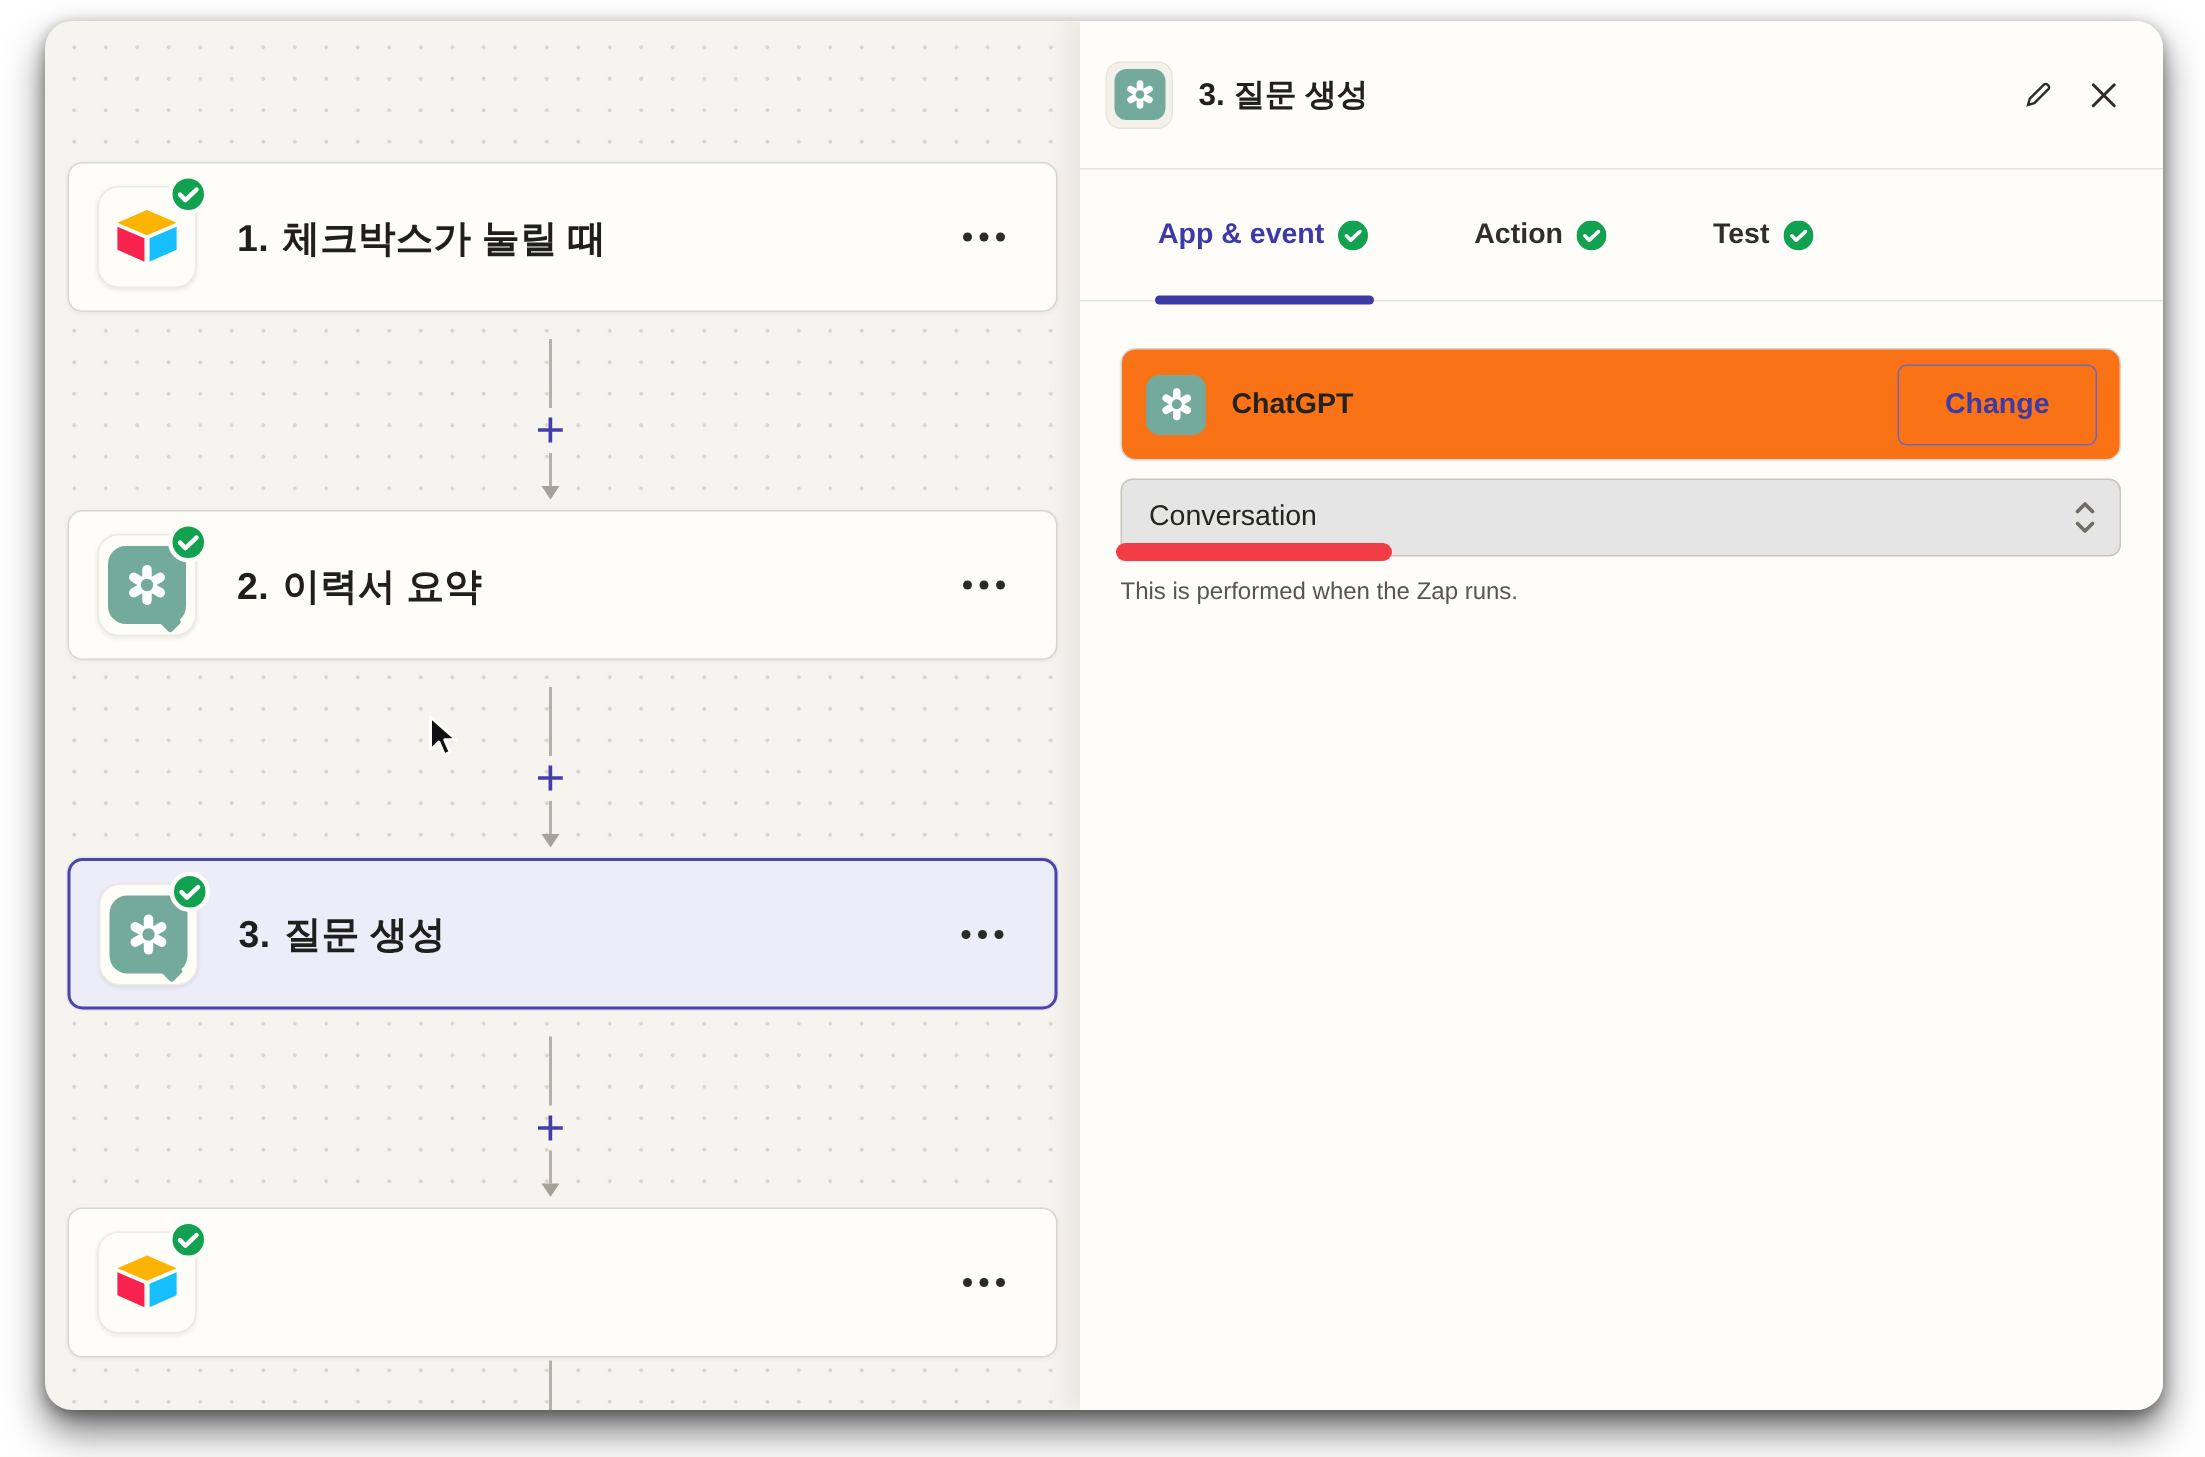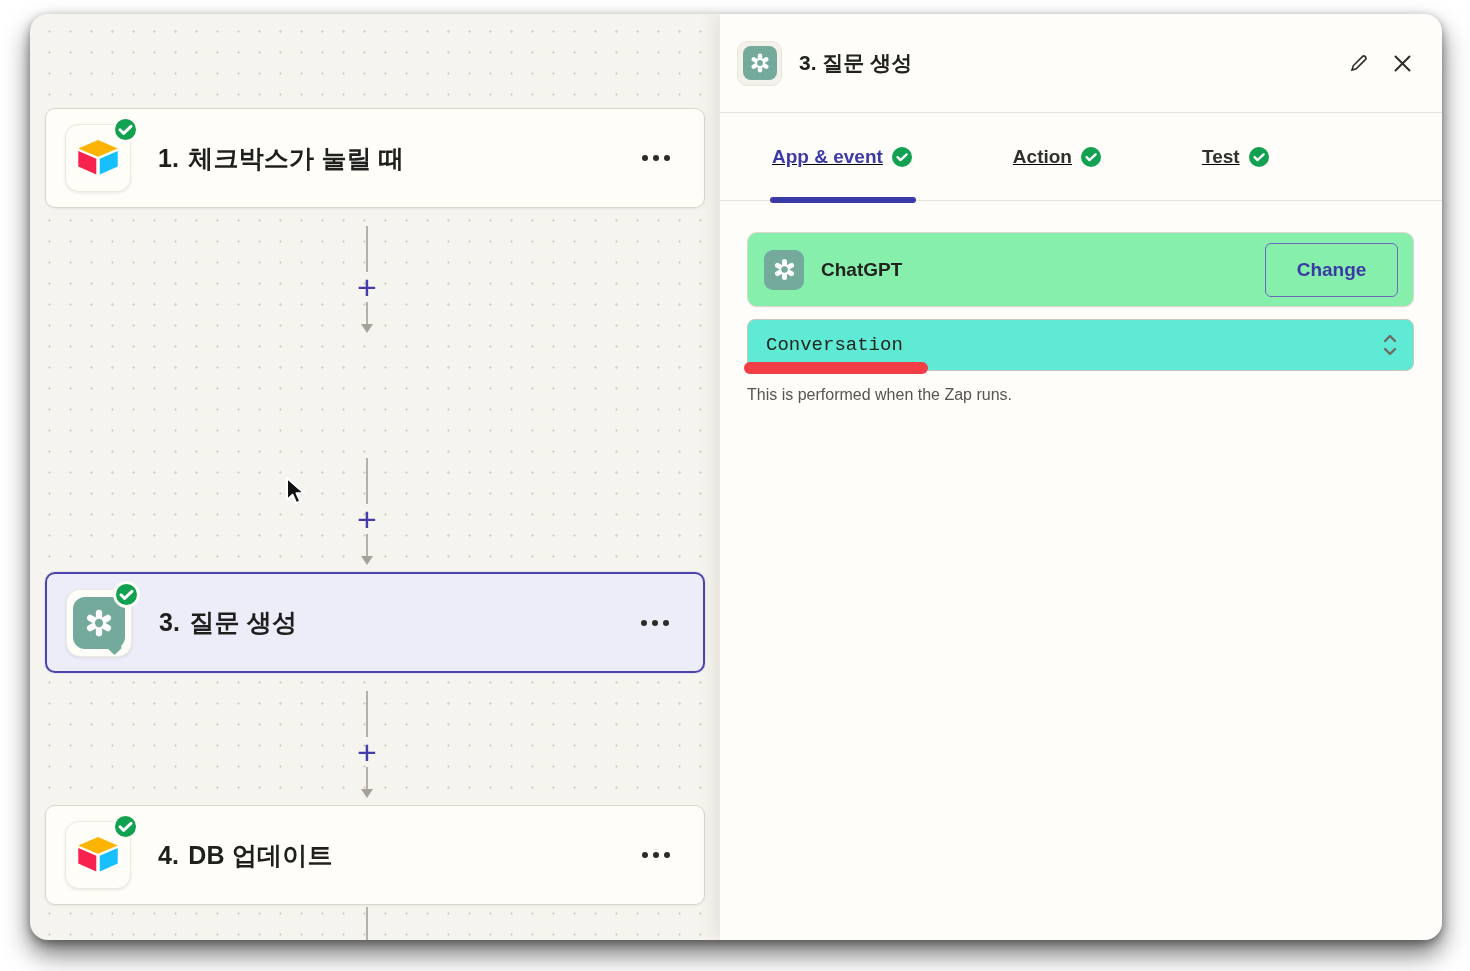--- a/index.html
+++ b/index.html
@@ -68,47 +68,47 @@
     padding:0 30px 0 17px; border-bottom:1px solid #e7e4db; }
   .header-tile { width:45px; height:45px; border-radius:10px; background:#f3f1ea;
     border:1px solid #e8e5dc; display:flex; align-items:center; justify-content:center; }
   .header-gpt { width:34px; height:34px; background:#74aa9c; border-radius:8px;
     display:flex; align-items:center; justify-content:center; }
   .panel-title { margin-left:17px; font-size:21px; font-weight:700; color:#21221e; }
   .header-actions { margin-left:auto; display:flex; align-items:center; gap:24px; }
   .icon-btn { cursor:pointer; display:flex; }
 
   .tabs { display:flex; align-items:center; height:88px; padding-left:52px;
-    gap:101px; border-bottom:1px solid #e7e4db;text-decoration:underline; }
+    gap:71px; border-bottom:1px solid #e7e4db; }
   .tab { position:relative; height:100%; display:flex; align-items:center; gap:9px;
     font-size:19px; font-weight:700; color:#2f302c; cursor:pointer; white-space:nowrap; }
   .tab.active { color:#3b3aa6; }
   .tab.active::after { content:""; position:absolute; left:-2px; right:-4px; bottom:-3px;
     height:6px; border-radius:4px; background:#3b3aa6; }
 
   .panel-content { padding:31px 28px 0 27px; }
 
   .app-card { height:75px; border:1px solid #dbd7ce; border-radius:10px;
-    background:#86efac; box-shadow:0 1px 2px rgba(40,40,30,.05);
+    background:#f97316; box-shadow:0 1px 2px rgba(40,40,30,.05);
     display:flex; align-items:center; padding:0 15px 0 16px; }
   .card-gpt { width:40px; height:40px; background:#74aa9c; border-radius:9px;
     display:flex; align-items:center; justify-content:center; flex:0 0 auto; }
   .app-name { margin-left:17px; font-size:19px; font-weight:700; color:#22231f; }
   .change-btn { margin-left:auto; width:133px; height:54px; border:1px solid #6d68bb;
     border-radius:6px; background:transparent; color:#3c3aa5; font-size:19px;
     font-weight:700; cursor:pointer; font-family:inherit; }
 
   .field-label { margin-top:33px; font-size:17.5px; color:#26272        3; color:#262723; }
   .req-star { font-weight:700; color:#262723; margin-right:7px; }
   .label-strong { font-weight:700; color:#262723; margin-right:8px; }
   .req-text { color:#45443f; }
 
   .select-box { position:relative; margin-top:12px; height:52px;
-    border:1px solid #c9c5bb; border-radius:8px; background:#5eead4;
-    display:flex; align-items:center; padding:0 14px 0 18px; cursor:pointer;font-family:Liberation Mono, monospace; }
+    border:1px solid #c9c5bb; border-radius:8px; background:#e5e5e5;
+    display:flex; align-items:center; padding:0 14px 0 18px; cursor:pointer; }
   .select-value { font-size:19px; color:#24251f; font-weight:500; }
   .select-chevrons { margin-left:auto; display:flex; }
 
   .red-underline { position:relative; z-index:5; margin:-9px 0 0 -3px;
     width:184px; height:12px; border-radius:7px; background:#f23c46; }
 
   .helper-text { margin-top:12px; font-size:16px; color:#56554e; }
 </style>
 </head>
 <body>
@@ -162,20 +162,40 @@
         </div>
     </div>
 
     <div class="connector c1">
       <div class="conn-line"></div>
       <div class="plus-btn">+</div>
       <div class="arrow-line"></div>
       <div class="arrow-head"></div>
     </div>
 
+    <div class="step-card s2">
+      <div class="app-tile">
+        <div class="gpt-bubble">
+          <svg width="34" height="34" viewBox="-14 -14 28 28">
+              <use href="#openai-knot"></use>
+            </svg>
+        </div>
+        <svg class="badge" viewBox="0 0 27 27">
+            <use href="#check-badge"></use>
+          </svg>
+      </div>
+      <div class="step-title">
+        <span class="step-num">2.</span><span class="step-name">이력서 요약</span>
+      </div>
+      <div class="dots-btn">
+          <i></i>
+          <i></i>
+          <i></i>
+        </div>
+    </div>
 
     <div class="connector c2">
       <div class="conn-line"></div>
       <div class="plus-btn">+</div>
       <div class="arrow-line"></div>
       <div class="arrow-head"></div>
     </div>
 
     <div class="step-card s3 selected">
       <div class="app-tile">
@@ -207,23 +227,20 @@
 
     <div class="step-card s4">
       <div class="app-tile">
         <svg width="46" height="46" viewBox="0 0 24 24">
             <use href="#airtable-mark"></use>
           </svg>
         <svg class="badge" viewBox="0 0 27 27">
             <use href="#check-badge"></use>
           </svg>
       </div>
-      <div class="step-title">
-        <span class="step-num">4.</span><span class="step-name">DB 업데이트</span>
-      </div>
       <div class="dots-btn">
           <i></i>
           <i></i>
           <i></i>
         </div>
     </div>
 
     <div class="tail-line"></div>
 
     <svg class="cursor" width="26" height="30" viewBox="0 0 26 30">

